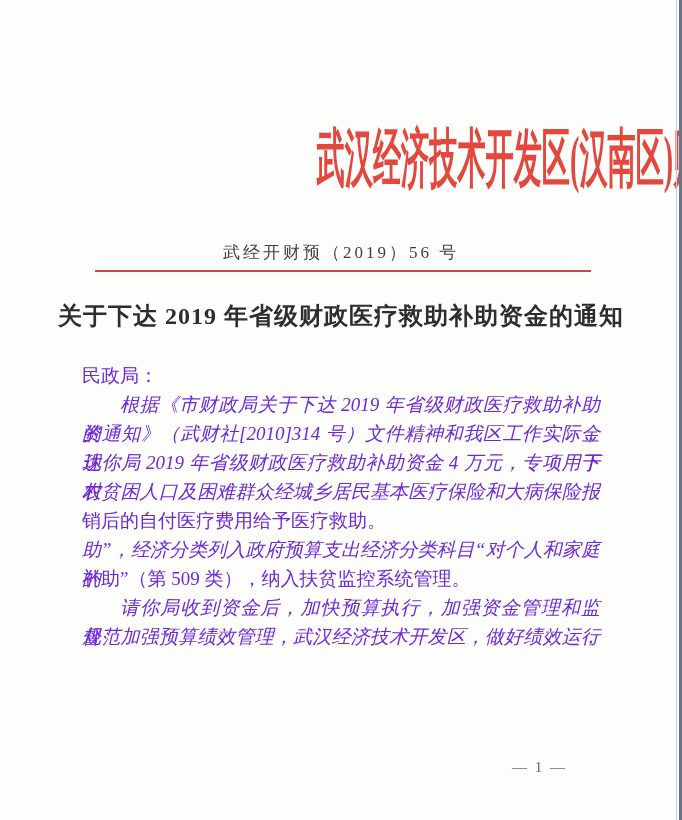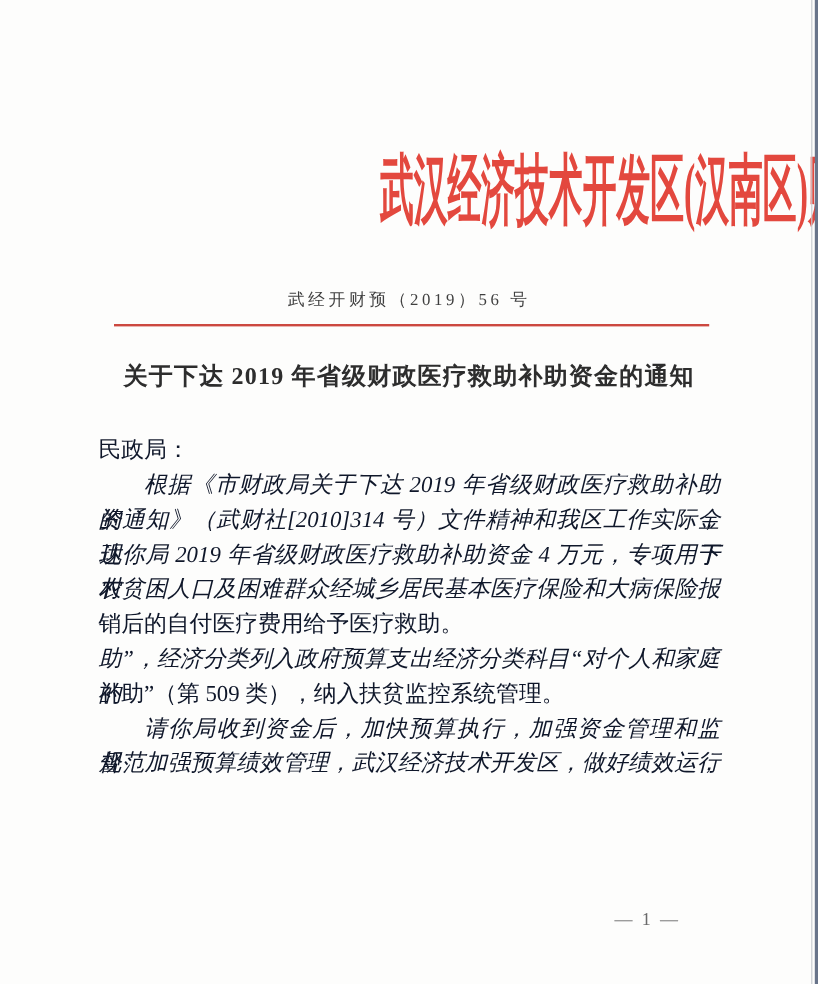--- a/index.html
+++ b/index.html
@@ -33,53 +33,53 @@
     transform-origin: 50% 50%;
     white-space: nowrap;
   }
   
   .doc-number {
     position: absolute;
     top: 241px;
     left: 0;
     width: 682px;
     text-align: center;
-    font-size: 14px;
+    font-size: 17px;
     letter-spacing: 3px;
     color: #3f3f3f;
   }
   
   .red-line {
     position: absolute;
     top: 270px;
     left: 95px;
     width: 496px;
     height: 2px;
   }
   
   .notice-title {
     position: absolute;
     top: 300px;
     left: 0;
     width: 682px;
     text-align: center;
-    font-size: 20px;
+    font-size: 24px;
     font-weight: 700;
     color: #2d2d2d;
     letter-spacing: 1px;
   }
   
   .body-block {
     position: absolute;
     top: 361px;
     left: 82px;
     width: 518px;
     font-size: 19px;
     line-height: 29px;
-    color: #0f172a;
+    color: #6d28d9;
   }
   .body-line {
     height: 29px;
     overflow: visible;
   }
   .body-line.justify {
     text-align: justify;
     text-align-last: justify;
     font-style: italic;
   }

